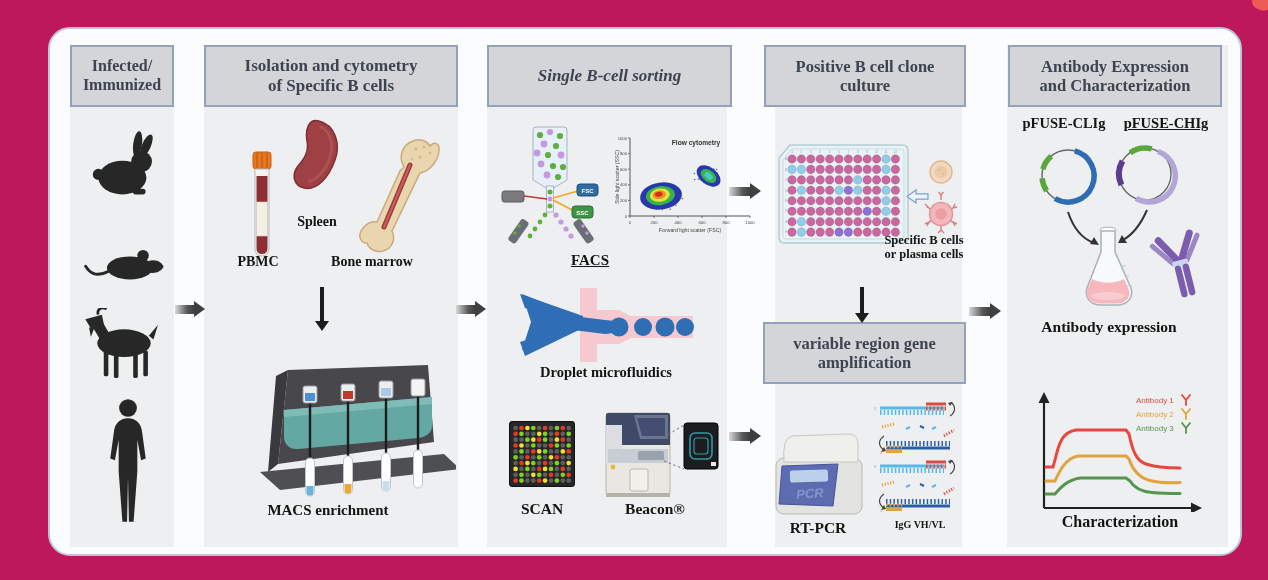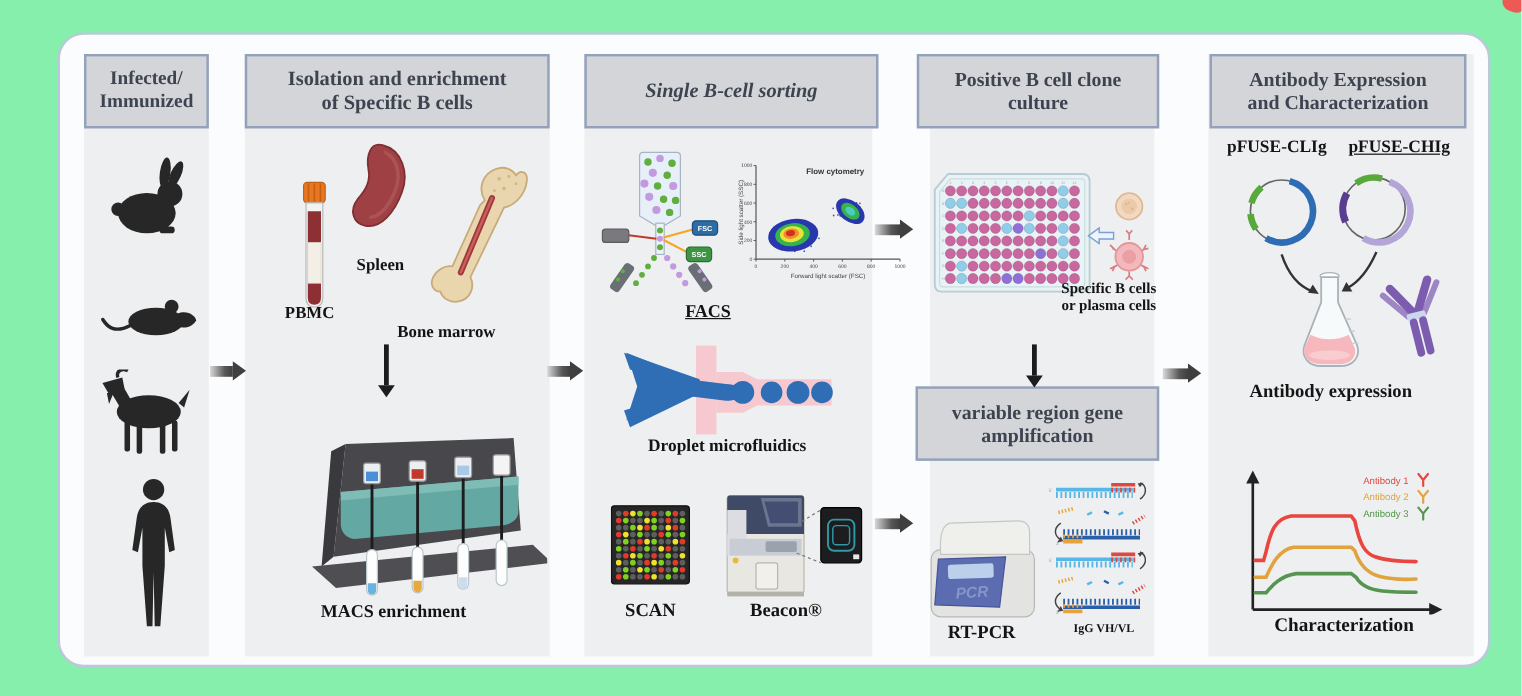--- a/index.html
+++ b/index.html
@@ -1,16 +1,16 @@
 <!DOCTYPE html>
 <html><head>
 <meta charset="utf-8">
 <style>
   html,body{margin:0;padding:0;background:#fff;}
-  .canvas{position:relative;width:1268px;height:580px;background:#86efac;overflow:hidden;
+  .canvas{position:relative;width:1268px;height:580px;background:#be185d;overflow:hidden;
           font-family:"Liberation Serif", serif;}
   .abs{position:absolute;}
   .frame{position:absolute;left:48px;top:27px;width:1194px;height:529px;border:2px solid #bcc7db;
          border-radius:22px;background:#fbfcfe;box-sizing:border-box;}
   .col{position:absolute;top:45px;height:502px;background:#eeeff0;}
   .hdr{position:absolute;box-sizing:border-box;background:#d3d5d9;border:2px solid #93a1bb;
        color:#3d4450;font-weight:bold;display:flex;align-items:center;justify-content:center;
        text-align:center;white-space:pre-line;line-height:1.18;}
   .lbl{position:absolute;color:#141414;font-weight:bold;text-align:center;white-space:pre-line;line-height:1.15;}
   .arrow-right{position:absolute;display:flex;align-items:center;}
@@ -33,21 +33,21 @@
   <div class="corner-mark"></div>
 
   <div class="col" style="left:70px;width:104px;"></div>
   <div class="col" style="left:204px;width:254px;"></div>
   <div class="col" style="left:487px;width:240px;"></div>
   <div class="col" style="left:775px;width:187px;"></div>
   <div class="col" style="left:1007px;width:221px;"></div>
 
   <div class="hdr" style="left:70px;top:45px;width:104px;height:62px;font-size:16px;">Infected/
 Immunized</div>
-  <div class="hdr" style="left:204px;top:45px;width:254px;height:62px;font-size:17px;">Isolation and enrichment
+  <div class="hdr" style="left:204px;top:45px;width:254px;height:62px;font-size:17px;">Isolation and cytometry
 of Specific B cells</div>
   <div class="hdr" style="left:487px;top:45px;width:245px;height:62px;font-size:17px;font-style:italic;">Single B-cell sorting</div>
   <div class="hdr" style="left:764px;top:45px;width:202px;height:62px;font-size:16.5px;">Positive B cell clone
 culture</div>
   <div class="hdr" style="left:763px;top:322px;width:203px;height:62px;font-size:16.5px;">variable region gene
 amplification</div>
   <div class="hdr" style="left:1008px;top:45px;width:214px;height:62px;font-size:16.5px;">Antibody Expression
 and Characterization</div>
 
   <div class="arrow-right" style="left:175px;top:301px;width:30px;height:16px;">
@@ -139,21 +139,21 @@
     <g fill="#d4b988">
       <circle cx="58" cy="14" r="1.6"></circle>
         <circle cx="66" cy="12" r="1.4"></circle>
         <circle cx="62" cy="22" r="1.5"></circle>
       <circle cx="72" cy="18" r="1.3"></circle>
         <circle cx="54" cy="24" r="1.2"></circle>
     </g>
   </svg>
   <div class="lbl" style="left:220px;top:254px;width:76px;font-size:14px;">PBMC</div>
   <div class="lbl" style="left:286px;top:214px;width:62px;font-size:14px;">Spleen</div>
-  <div class="lbl" style="left:322px;top:254px;width:100px;font-size:14px;margin-top:16px;">Bone marrow</div>
+  <div class="lbl" style="left:322px;top:254px;width:100px;font-size:14px;">Bone marrow</div>
   <svg class="abs" style="left:248px;top:362px;" width="208" height="138" viewBox="0 0 208 138">
     <path d="M40,8 L180,3 L186,80 L30,102 Z" fill="#48484c"></path>
     <path d="M40,8 L30,102 L20,110 L28,14 Z" fill="#3a3a3e"></path>
     <path d="M12,110 L196,92 L212,107 L32,128 Z" fill="#4f4f53"></path>
     <path d="M36,48 L184,35 L184,64 C184,71 178,75 170,76 L50,87 C42,88 36,82 36,75 Z" fill="#63a8a2"></path>
     <path d="M36,48 L184,35 L184,42 L36,55 Z" fill="#7fbcb6"></path>
     <g stroke="#1d1d1f" stroke-width="2.4">
       <line x1="62" y1="40" x2="62" y2="96"></line>
         <line x1="100" y1="37" x2="100" y2="94"></line>
       <line x1="138" y1="34" x2="138" y2="92"></line>

